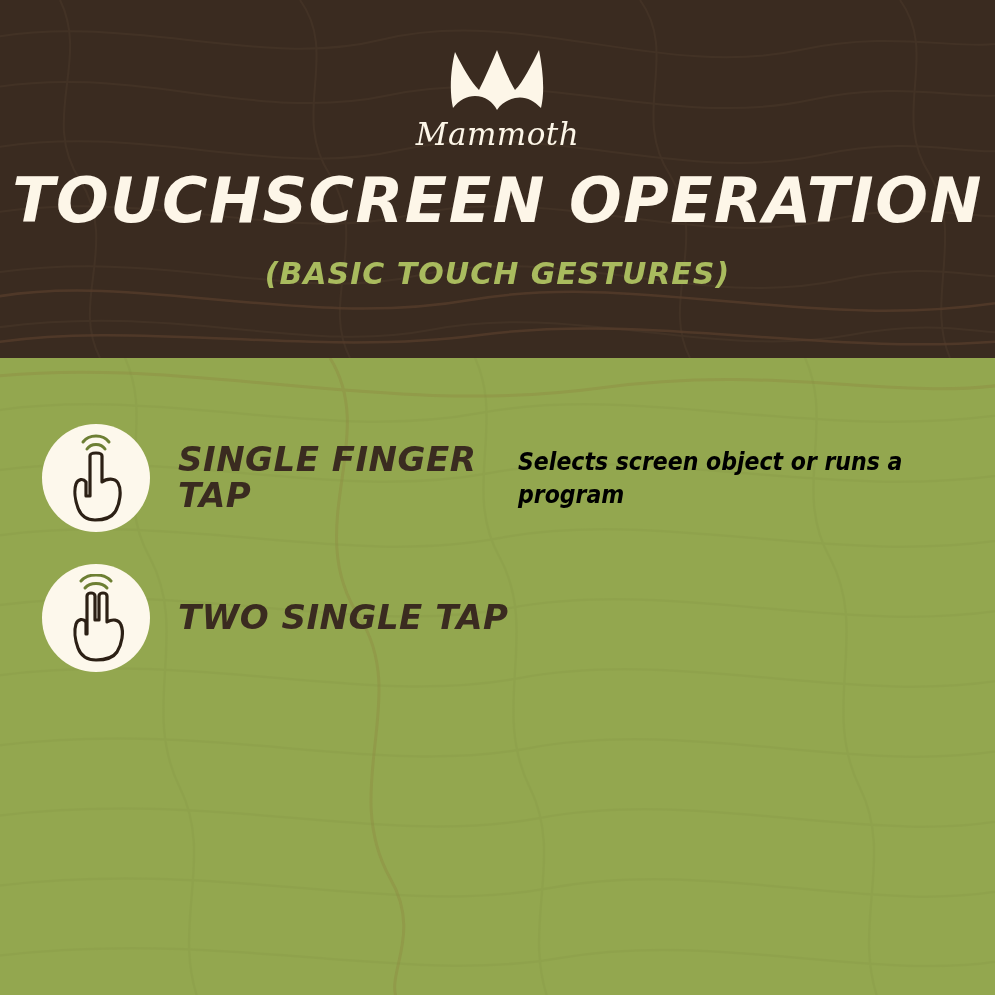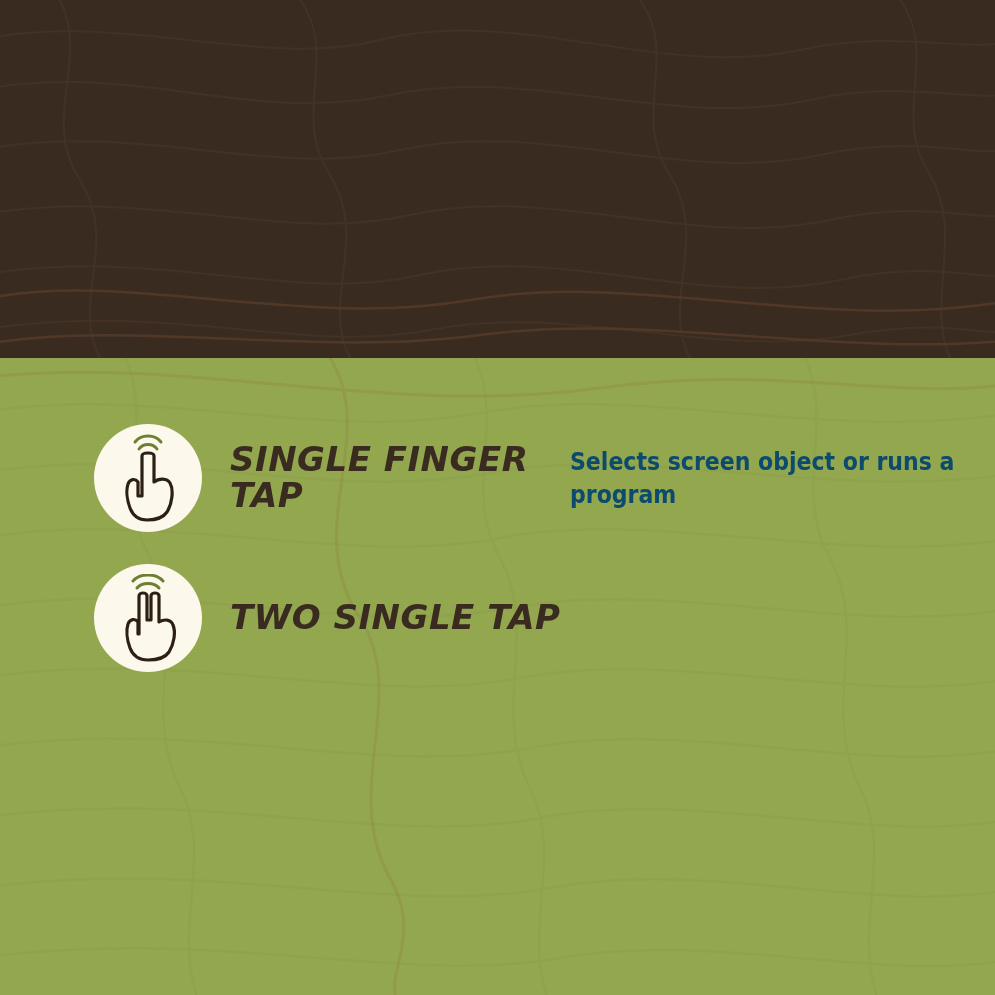--- a/index.html
+++ b/index.html
@@ -90,21 +90,22 @@
   }
   .rows {
     position: relative;
     z-index: 2;
     padding: 50px 0 0 0;
   }
   .row {
     display: flex;
     align-items: center;
     height: 140px;
-    padding-left: 94px;
+    padding-left: 30px;
+    margin-left: 12px;
   }
   .icon-circle {
     flex: 0 0 auto;
     width: 108px;
     height: 108px;
     border-radius: 50%;
     background: #fdf8ec;
     display: flex;
     align-items: center;
     justify-content: center;
@@ -116,26 +117,27 @@
     color: #3a2b20;
     font-size: 34px;
     font-weight: bold;
     font-style: italic;
     letter-spacing: 0.5px;
     font-family: "DejaVu Sans", sans-serif;
     line-height: 1.05;
   }
   .gesture-desc {
     flex: 1 1 auto;
-    color: #0c4a6e;
+    color: #000000;
     font-size: 24.5px;
     font-weight: bold;
     font-family: "DejaVu Sans Condensed", "DejaVu Sans", sans-serif;
     line-height: 1.35;
     padding-right: 40px;
+    font-style: italic;
   }
 </style>
 </head>
 <body>
 
 <div class="poster">
 
   <div class="header">
 
     <svg class="header-topo" viewBox="0 0 995 358" preserveAspectRatio="none">
@@ -150,20 +152,31 @@
         <path d="M300,0 C340,55 290,115 330,175 C370,240 320,300 350,358"></path>
         <path d="M640,0 C680,55 630,115 670,175 C710,240 660,300 690,358"></path>
         <path d="M900,0 C940,55 890,115 930,175 C965,235 925,300 950,358"></path>
       </g>
       <g fill="none" stroke="#6b4a33" stroke-width="2.5" opacity="0.8">
         <path d="M-20,300 C120,268 300,330 470,300 C640,270 820,335 1015,300"></path>
         <path d="M-20,345 C130,318 310,358 480,335 C650,312 830,358 1015,340"></path>
       </g>
     </svg>
 
+    <div class="header-inner">
+      <div class="brand">
+        <svg class="brand-mark" width="112" height="72" viewBox="0 0 112 72">
+          <path d="M12,66 C8,48 10,26 14,10 C22,26 30,40 38,48 C44,36 50,22 56,8 C62,24 68,38 74,48 C82,40 90,24 98,8 C102,28 104,50 100,66 C92,58 84,54 74,56 C66,58 60,62 56,68 C52,60 44,54 34,54 C26,54 18,58 12,66 Z" fill="#fdf6e8"></path>
+        </svg>
+        <span class="brand-name">Mammoth</span>
+      </div>
+
+      <h1 class="title">TOUCHSCREEN OPERATION</h1>
+      <div class="subtitle">(BASIC TOUCH GESTURES)</div>
+    </div>
   </div>
 
   <div class="body-area">
 
     <svg class="body-topo" viewBox="0 0 995 637" preserveAspectRatio="none">
       <g fill="none" stroke="#8c9f4a" stroke-width="2.5">
         <path d="M-20,55 C150,25 320,85 480,55 C640,25 820,85 1015,55"></path>
         <path d="M-20,115 C160,85 330,145 490,115 C650,85 830,145 1015,115"></path>
         <path d="M-20,180 C170,150 340,210 500,180 C660,150 840,210 1015,180"></path>
         <path d="M-20,250 C180,218 350,280 510,250 C670,220 850,280 1015,250"></path>

